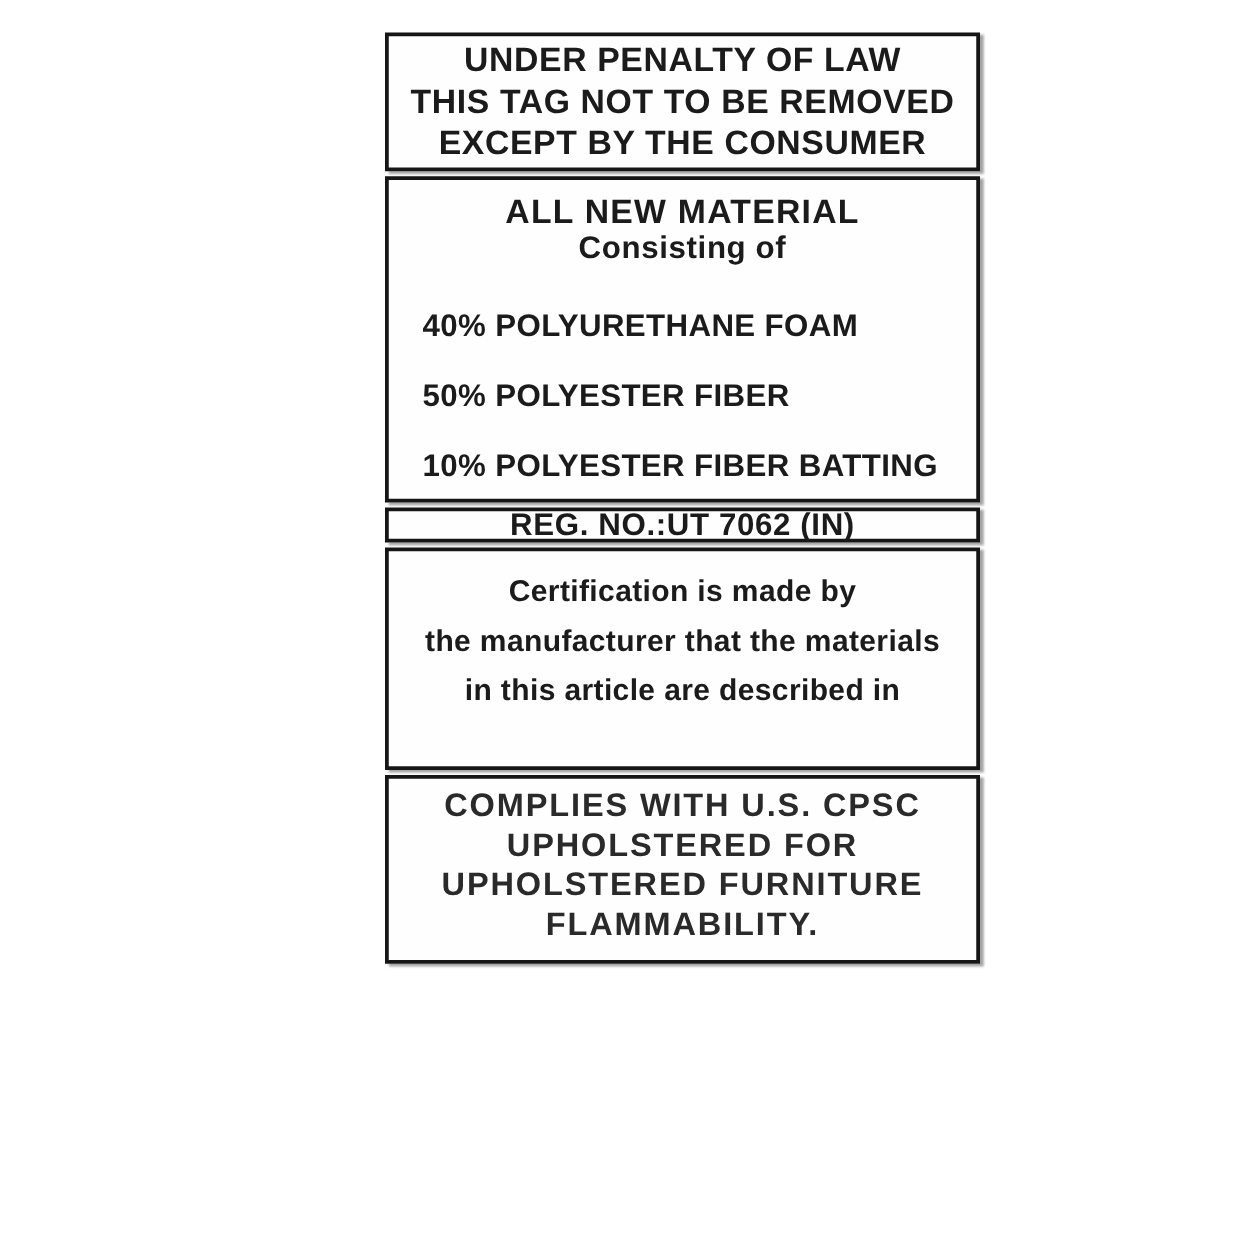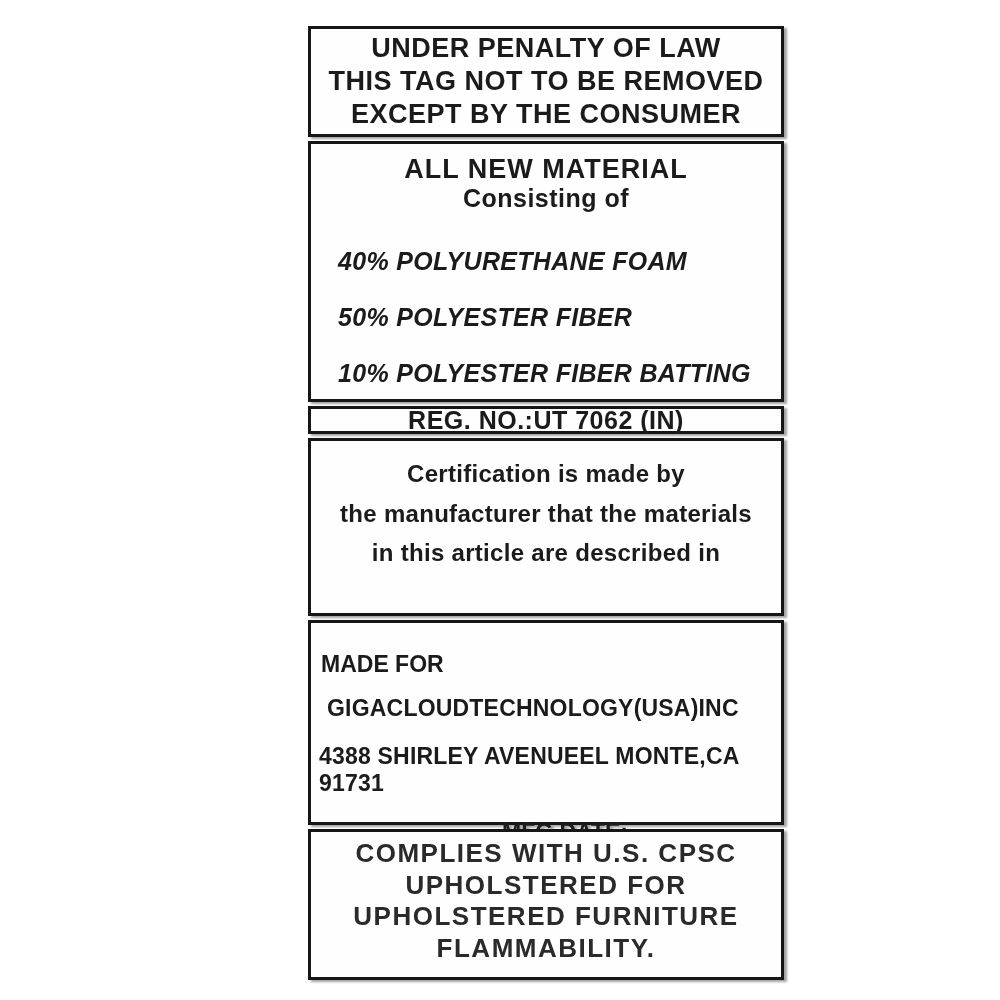--- a/index.html
+++ b/index.html
@@ -56,21 +56,20 @@
   .materials-subtitle {
     text-align: center;
     font-weight: 700;
     font-size: 25px;
     line-height: 29px;
     letter-spacing: 0.5px;
   }
   .materials-list {
     margin-top: 34px;
     padding-left: 27px;
-    font-style: italic;
   }
   .material-item {
     font-weight: 700;
     font-size: 25px;
     letter-spacing: 0.3px;
     margin-bottom: 27px;
   }
   
   .box-reg {
     height: 28px;
@@ -138,26 +137,20 @@
   <div class="box box-reg">
     <div>REG. NO.:UT 7062 (IN)</div>
   </div>
 
   <div class="box box-cert">
     <div>Certification is made by</div>
     <div>the manufacturer that the materials</div>
     <div>in this article are described in</div>
   </div>
 
-  <div class="box box-madefor">
-    <div class="madefor-label">MADE FOR</div>
-    <div class="madefor-company">GIGACLOUDTECHNOLOGY(USA)INC</div>
-    <div class="madefor-address">4388 SHIRLEY AVENUEEL MONTE,CA 91731</div>
-    <div class="madefor-mfgdate">MFG.DATE:</div>
-  </div>
 
   <div class="box box-compliance">
     <div>COMPLIES WITH U.S. CPSC</div>
     <div>UPHOLSTERED FOR</div>
     <div>UPHOLSTERED FURNITURE</div>
     <div>FLAMMABILITY.</div>
   </div>
 
 </div>
 

